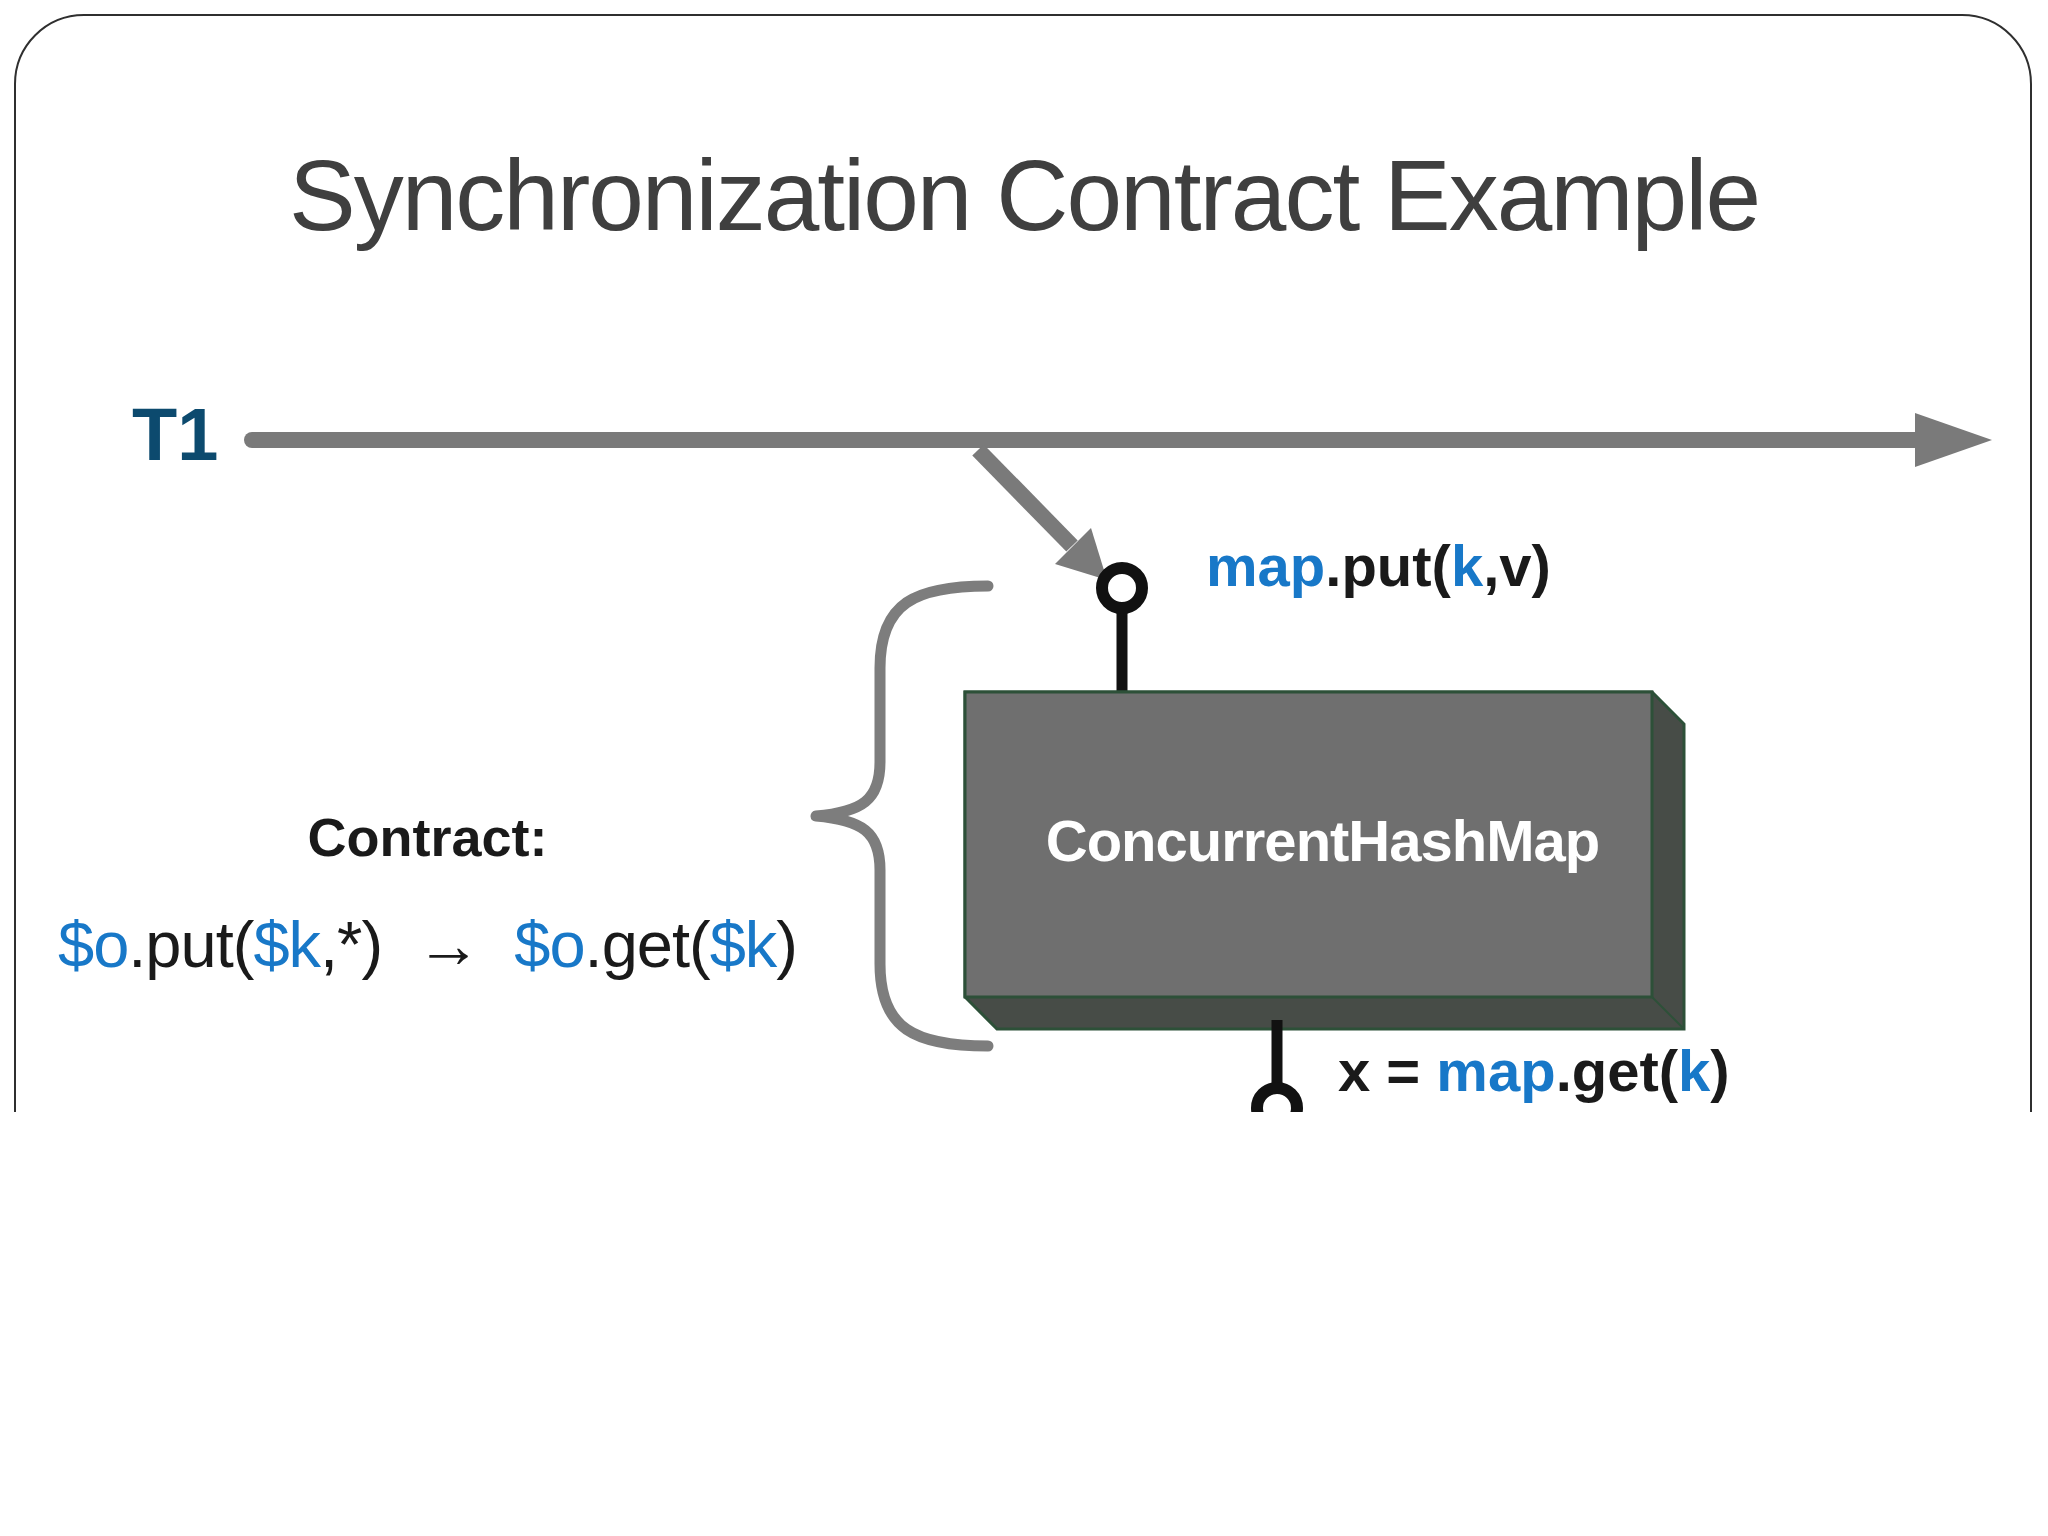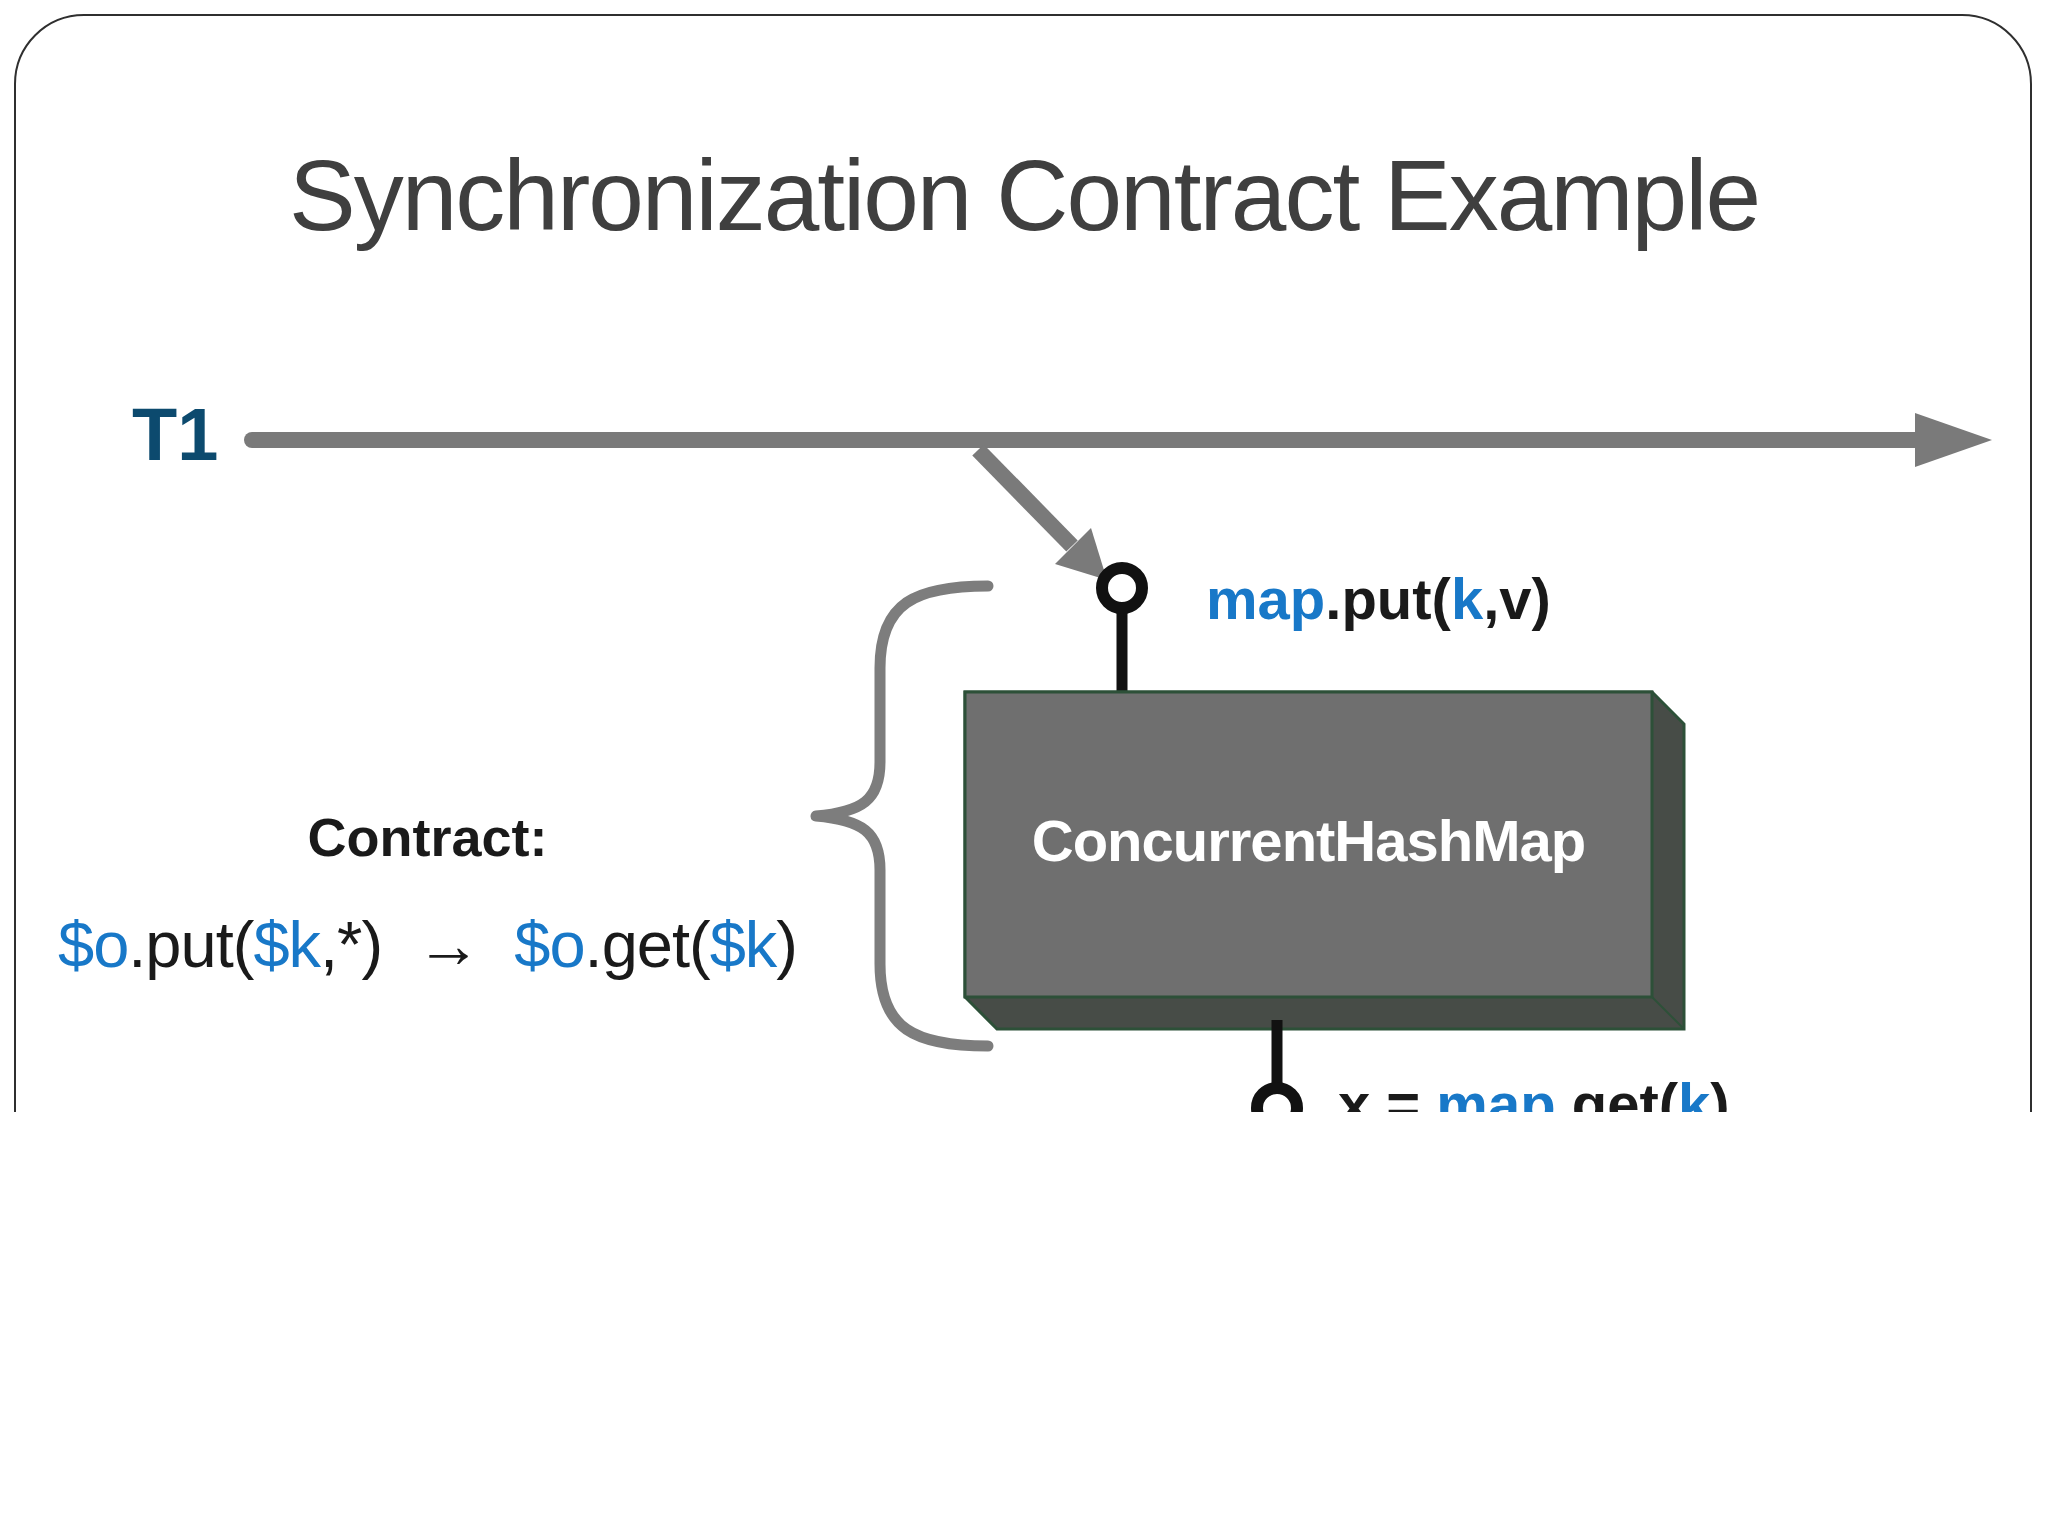--- a/index.html
+++ b/index.html
@@ -29,30 +29,31 @@
     letter-spacing: -2px;
     color: #3f3f3f;
   }
   .thread-label {
     font-size: 74px;
     font-weight: 700;
     color: #0c4a6e;
   }
   .t1-label { left: 132px; top: 398px; }
   .t2-label { left: 122px; top: 1244px; }
-  .code { font-weight: 700; font-size: 58px; color: #1a1a1a; margin-top: 33px; }
+  .code { font-weight: 700; font-size: 58px; color: #1a1a1a; }
   .put-label { left: 1206px; top: 537px; }
   .get-label { left: 1338px; top: 1042px; }
   .box-label {
     left: 965px; top: 812px; width: 687px;
     text-align: center;
     font-size: 58px;
     font-weight: 700;
     color: #ffffff;
     letter-spacing: -1px;
+    padding-left: 14px;
   }
   .contract-block {
     left: 55px; top: 778px; width: 745px;
     text-align: center;
   }
   .contract-heading {
     display: block;
     font-size: 54px;
     font-weight: 700;
     color: #1a1a1a;

